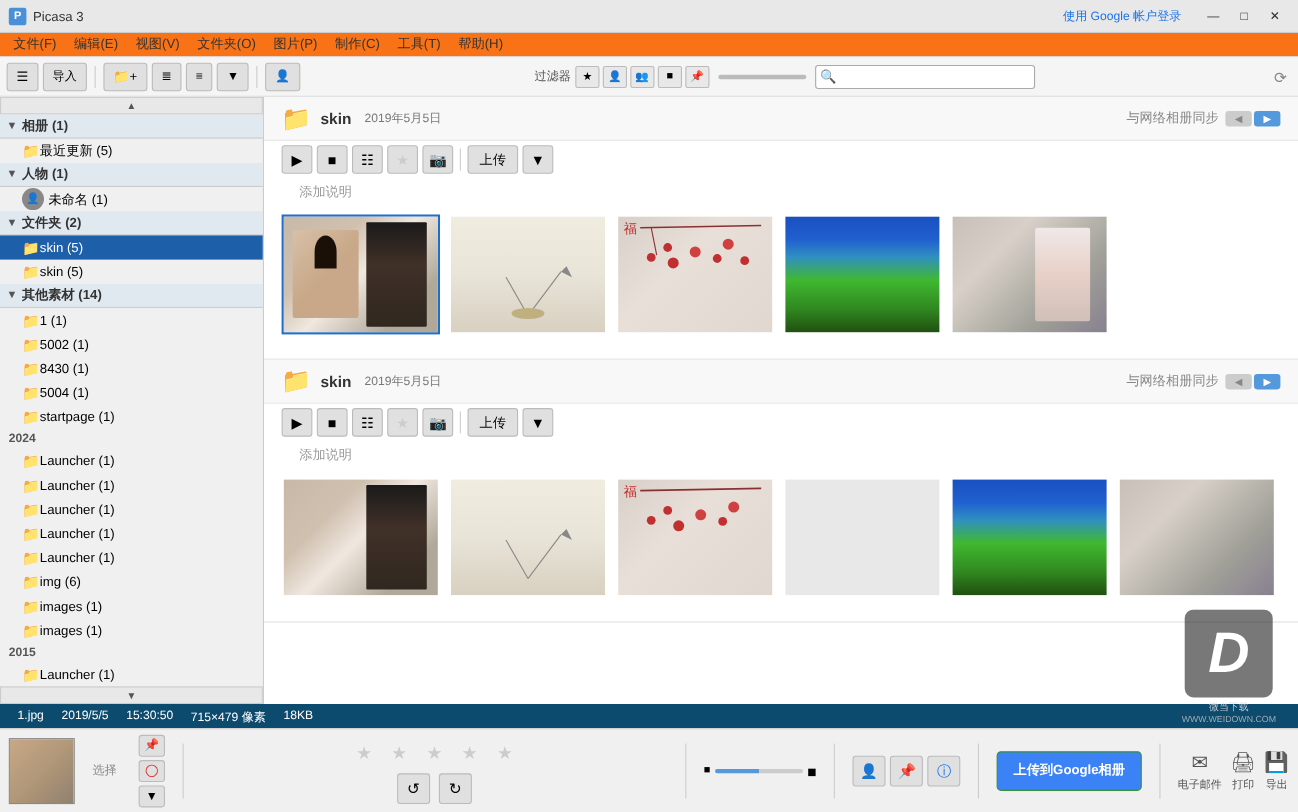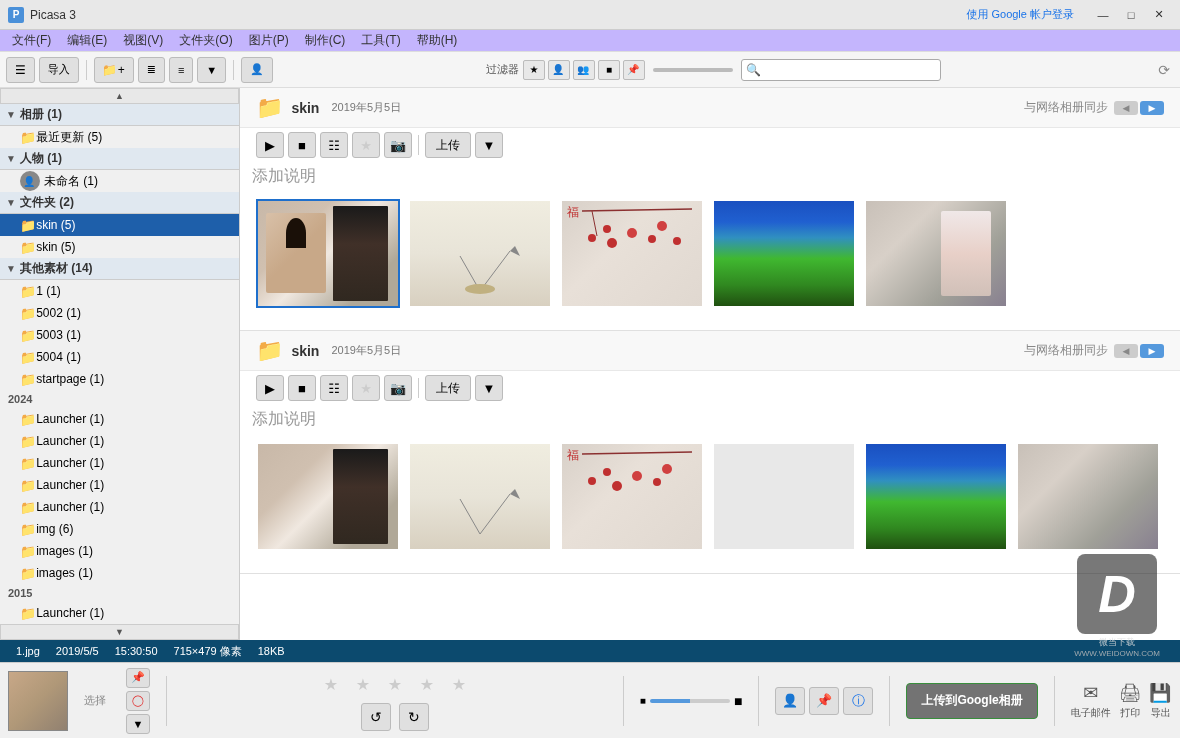--- a/index.html
+++ b/index.html
@@ -8,21 +8,21 @@
     
     .title-bar { height: 30px; background: #e8e8e8; display: flex; align-items: center; justify-content: space-between; padding: 0 8px; border-bottom: 1px solid #ccc; user-select: none; }
     .title-bar-left { display: flex; align-items: center; gap: 6px; }
     .title-icon { width: 16px; height: 16px; background: #4a90d9; border-radius: 2px; display: flex; align-items: center; justify-content: center; color: white; font-size: 10px; font-weight: bold; }
     .title-text { font-size: 12px; color: #333; }
     .title-bar-right { display: flex; gap: 2px; }
     .win-btn { width: 26px; height: 20px; background: transparent; border: none; cursor: pointer; font-size: 11px; color: #333; display: flex; align-items: center; justify-content: center; }
     .google-login { font-size: 11px; color: #1a73e8; cursor: pointer; }
 
     
-    .menu-bar { height: 22px; background: #c4b5fd; display: flex; align-items: center; padding: 0 4px; border-bottom: 1px solid #ddd; }
+    .menu-bar { height: 22px; background: #f97316; display: flex; align-items: center; padding: 0 4px; border-bottom: 1px solid #ddd; }
     .menu-item { padding: 2px 8px; cursor: pointer; font-size: 12px; color: #333; }
 
     
     .toolbar { height: 36px; background: #f5f5f5; border-bottom: 1px solid #ddd; display: flex; align-items: center; padding: 0 6px; gap: 4px; }
     .toolbar-btn { height: 26px; padding: 0 8px; background: #e0e0e0; border: 1px solid #bbb; border-radius: 3px; cursor: pointer; font-size: 11px; display: flex; align-items: center; gap: 3px; }
     .toolbar-sep { width: 1px; height: 20px; background: #ccc; margin: 0 3px; }
     .filter-area { flex: 1; display: flex; align-items: center; justify-content: center; gap: 4px; }
     .filter-label { font-size: 11px; color: #555; }
     .filter-icons { display: flex; gap: 3px; align-items: center; }
     .filter-icon { width: 22px; height: 20px; background: #e8e8e8; border: 1px solid #bbb; border-radius: 2px; cursor: pointer; display: flex; align-items: center; justify-content: center; font-size: 10px; }
@@ -61,21 +61,21 @@
     .sync-toggle { display: flex; gap: 2px; }
     .toggle-btn { width: 24px; height: 14px; background: #ccc; border-radius: 3px; cursor: pointer; display: flex; align-items: center; justify-content: center; font-size: 9px; }
     .toggle-btn.active { background: #5599dd; color: white; }
 
     
     .album-toolbar { height: 34px; display: flex; align-items: center; padding: 4px 16px; gap: 4px; }
     .album-tool-btn { height: 26px; min-width: 28px; background: #e0e0e0; border: 1px solid #bbb; border-radius: 3px; cursor: pointer; display: flex; align-items: center; justify-content: center; font-size: 13px; }
     .upload-btn { padding: 0 10px; font-size: 12px; gap: 4px; }
     .upload-btn span { font-size: 12px; text-align: center; }
     .album-tool-sep { width: 1px; height: 20px; background: #ccc; margin: 0 2px; }
-    .add-note { padding: 4px 12px; font-size: 16px; color: #999; }
+    .add-note { padding: 4px 32px; font-size: 12px; color: #999; }
 
     
     .photo-grid { display: flex; flex-wrap: wrap; gap: 8px; padding: 8px 16px 12px; }
     .photo-thumb { position: relative; cursor: pointer; border: 2px solid transparent; }
     .photo-thumb.selected { border: 2px solid #1e6fcc; }
     .thumb-img { background: #ddd; display: flex; align-items: center; justify-content: center; overflow: hidden; }
 
     
     .status-bar { height: 22px; background: #0c4a6e; display: flex; align-items: center; padding: 0 16px; gap: 16px; }
     .status-text { font-size: 11px; color: white; }
@@ -88,21 +88,21 @@
     .action-icon-btn { width: 24px; height: 20px; background: #e0e0e0; border: 1px solid #bbb; border-radius: 3px; cursor: pointer; display: flex; align-items: center; justify-content: center; font-size: 11px; }
     .bottom-center { flex: 1; display: flex; align-items: center; justify-content: center; flex-direction: column; gap: 4px; }
     .star-row { display: flex; gap: 4px; }
     .star-btn { width: 28px; height: 28px; background: transparent; border: none; cursor: pointer; font-size: 16px; color: #ccc; }
     .rotate-row { display: flex; gap: 8px; }
     .rotate-btn { width: 30px; height: 28px; background: #e0e0e0; border: 1px solid #bbb; border-radius: 3px; cursor: pointer; display: flex; align-items: center; justify-content: center; font-size: 14px; }
     .size-slider-area { display: flex; align-items: center; gap: 4px; }
     .size-slider { width: 80px; height: 4px; background: linear-gradient(to right, #5599dd 50%, #ccc 50%); border-radius: 2px; }
     .bottom-icons { display: flex; gap: 4px; align-items: center; }
     .bottom-icon-btn { width: 30px; height: 28px; background: #e0e0e0; border: 1px solid #bbb; border-radius: 3px; cursor: pointer; display: flex; align-items: center; justify-content: center; font-size: 13px; }
-    .upload-google-btn { height: 36px; background: #737373; border: 1px solid #388e3c; border-radius: 4px; color: white; padding: 0 14px; cursor: pointer; font-size: 12px; font-weight: bold; display: flex; align-items: center; }
+    .upload-google-btn { height: 36px; background: #3b82f6; border: 1px solid #388e3c; border-radius: 4px; color: white; padding: 0 14px; cursor: pointer; font-size: 12px; font-weight: bold; display: flex; align-items: center; }
     .bottom-action-group { display: flex; flex-direction: column; align-items: center; gap: 2px; cursor: pointer; }
     .bottom-action-icon { font-size: 18px; color: #555; }
     .bottom-action-label { font-size: 10px; color: #555; }
 
     
     .watermark { position: fixed; bottom: 80px; right: 20px; opacity: 0.85; z-index: 100; display: flex; flex-direction: column; align-items: center; }
     .watermark-d { width: 80px; height: 80px; background: rgba(30,30,30,0.7); border-radius: 8px; display: flex; align-items: center; justify-content: center; }
     .watermark-d span { font-size: 64px; font-weight: 900; color: white; font-style: italic; }
 
     
@@ -217,21 +217,21 @@
       <div class="sidebar-item">
         <span class="folder-icon-yellow">📁</span>
         <span class="sidebar-item-text">1 (1)</span>
       </div>
       <div class="sidebar-item">
         <span class="folder-icon-yellow">📁</span>
         <span class="sidebar-item-text">5002 (1)</span>
       </div>
       <div class="sidebar-item">
         <span class="folder-icon-yellow">📁</span>
-        <span class="sidebar-item-text">5003 (1)</span>
+        <span class="sidebar-item-text">8430 (1)</span>
       </div>
       <div class="sidebar-item">
         <span class="folder-icon-yellow">📁</span>
         <span class="sidebar-item-text">5004 (1)</span>
       </div>
       <div class="sidebar-item">
         <span class="folder-icon-yellow">📁</span>
         <span class="sidebar-item-text">startpage (1)</span>
       </div>
 

